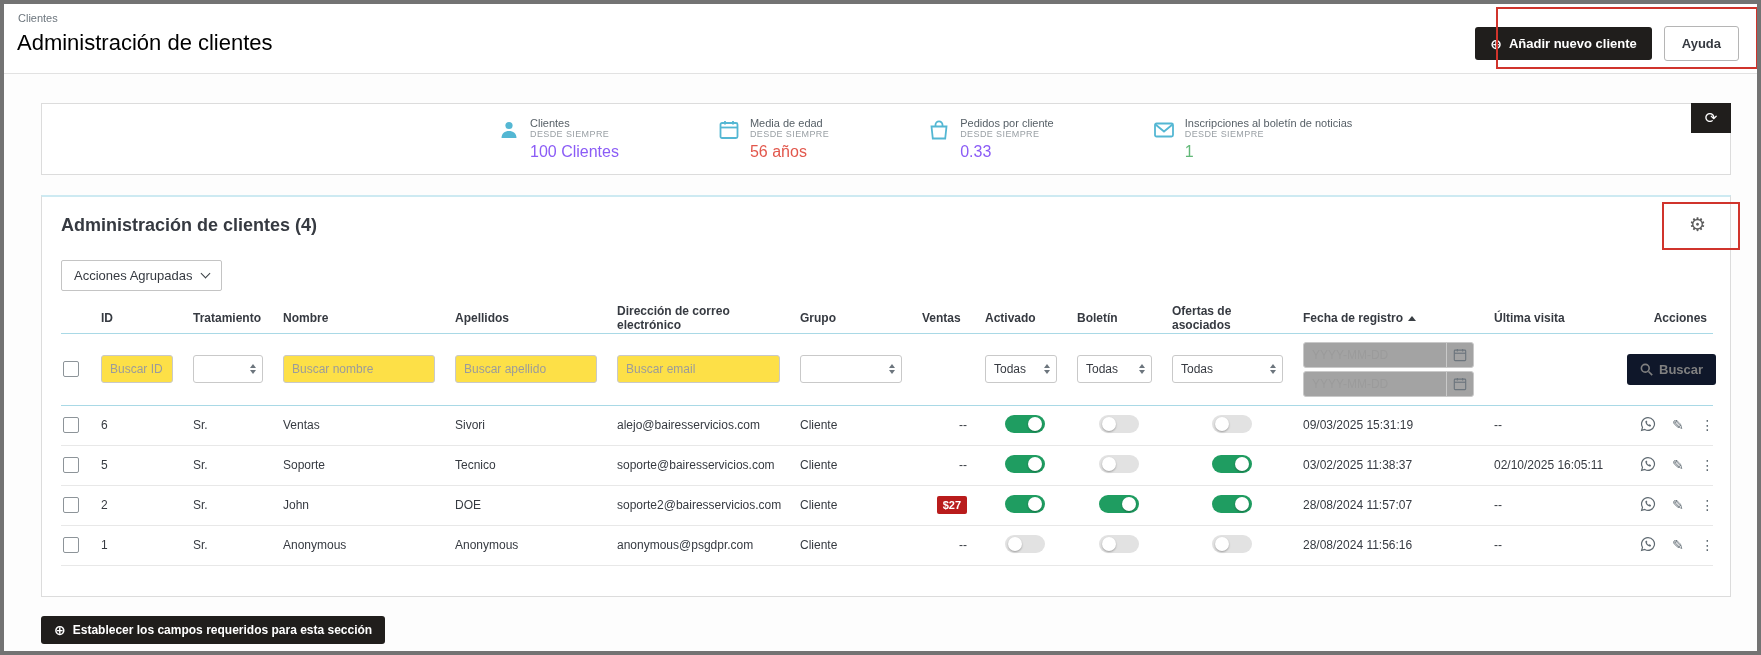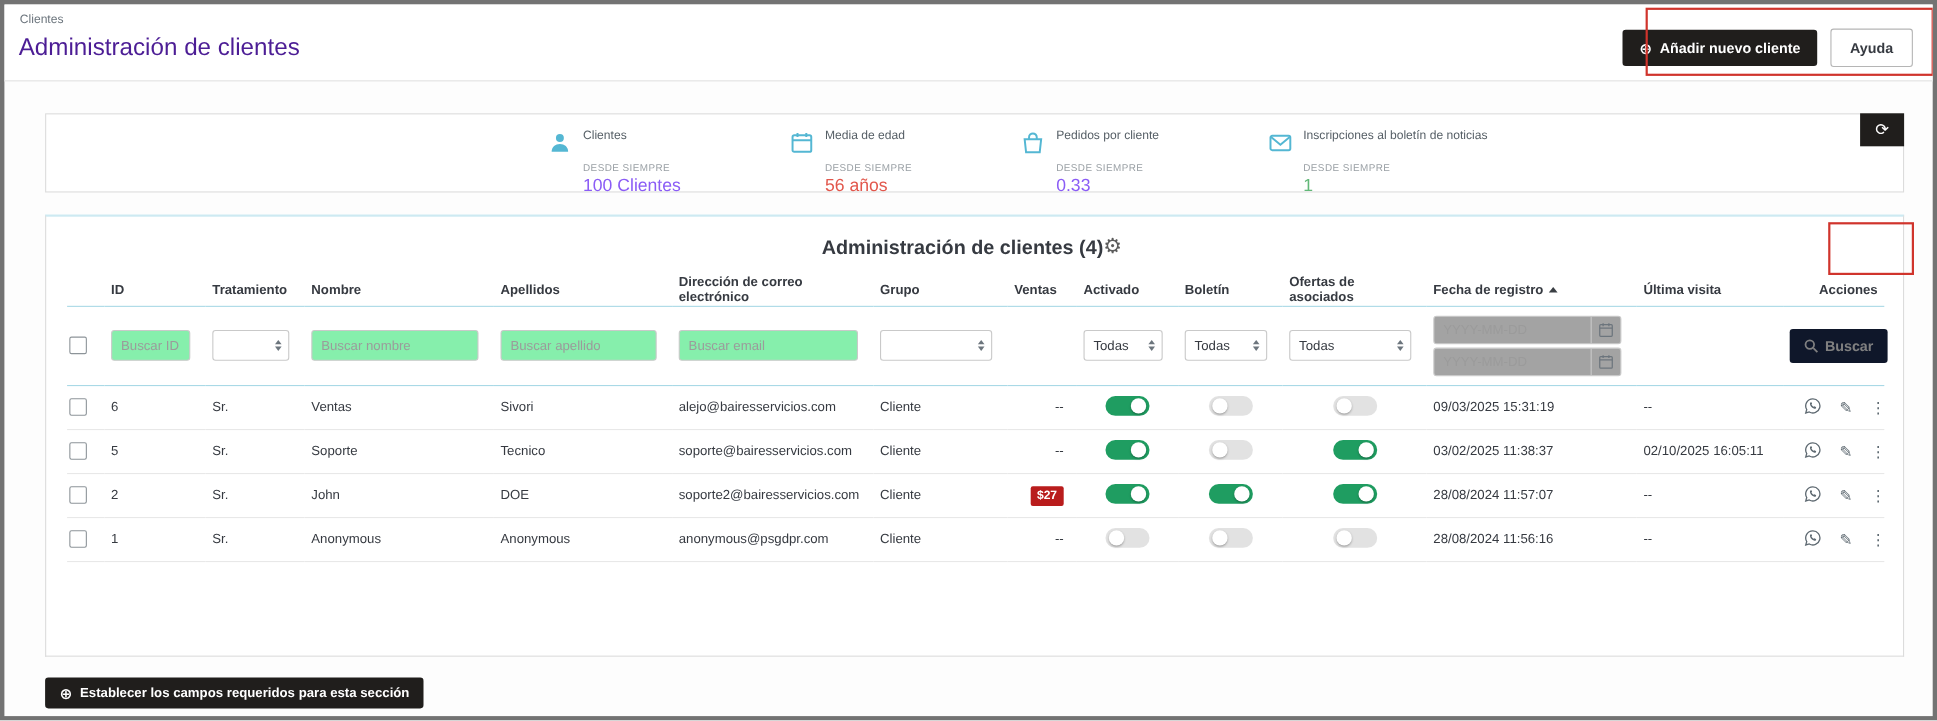--- a/index.html
+++ b/index.html
@@ -5,66 +5,66 @@
   * { margin:0; padding:0; box-sizing:border-box; }
   body { background:#e9e9e9; font-family:"Liberation Sans","DejaVu Sans",sans-serif; }
   .screen { position:relative; width:1761px; height:655px; background:#fdfdfd;
             border:4px solid #737373; color:#363a41; overflow:hidden;
             font-family:"Liberation Sans","DejaVu Sans",sans-serif; }
 
   
   .topbar { position:absolute; left:0; top:0; right:0; height:70px; background:#fff;
             border-bottom:1px solid #e2e2e2; }
   .breadcrumb { position:absolute; left:14px; top:8px; font-size:11px; color:#6c757d; }
-  .page-title { position:absolute; left:13px; top:26px; font-size:22px; font-weight:500; color:#4c1d95; }
+  .page-title { position:absolute; left:13px; top:26px; font-size:22px; font-weight:500; color:#000000; }
   .head-actions { position:absolute; right:18px; top:22px; display:flex; gap:12px; align-items:center; }
   .btn-dark { background:#201e1c; color:#fff; border:none; border-radius:3px; font-weight:bold;
               font-size:13px; padding:9px 15px; display:inline-flex; align-items:center; gap:7px;
               cursor:pointer; font-family:inherit; }
   .btn-outline { background:#fff; border:1px solid #b5b5b5; border-radius:3px; color:#363a41;
                  font-weight:bold; font-size:13px; padding:9px 17px; cursor:pointer; font-family:inherit; }
   .plus-glyph { font-size:14px; line-height:1; }
 
   
   .kpi-panel { position:absolute; left:37px; top:99px; width:1690px; height:72px; background:#fff;
                border:1px solid #dcdcdc; display:flex; align-items:flex-start; padding:13px 0 0 455px; gap:98px; }
   .kpi-item { display:flex; gap:9px; }
   .kpi-icon { width:24px; height:24px; flex:none; margin-top:1px; }
   .kpi-label { font-size:11px; color:#565f66; }
-  .kpi-sub { font-size:9px; color:#9aa0a5; letter-spacing:.4px; margin-top:18px; }
+  .kpi-sub { font-size:9px; color:#9aa0a5; letter-spacing:.4px; margin-top:0; }
   .kpi-value { font-size:16px; color:#8b5cf6; margin-top:4px; }
   .val-danger { color:#e2574c; }
   .val-success { color:#62b878; }
   .refresh-btn { position:absolute; top:-1px; right:-1px; width:40px; height:30px; background:#201e1c;
                  color:#fff; border:none; font-size:15px; cursor:pointer; }
 
   
   .main-panel { position:absolute; left:37px; top:191px; width:1690px; height:402px; background:#fff;
                 border:1px solid #dcdcdc; border-top:2px solid #cdeaf2; }
-  .panel-head { display:flex; justify-content:center; align-items:flex-start; padding:18px 24px 0 19px; }
+  .panel-head { display:flex; justify-content:space-between; align-items:flex-start; padding:18px 24px 0 19px; }
   .panel-title { font-size:18px; font-weight:bold; color:#363a41; }
   .gear { font-size:19px; color:#5c5c5c; cursor:pointer; line-height:1; }
   .bulk-btn { margin:24px 0 0 19px; background:#fff; border:1px solid #c4c4c4; border-radius:2px;
               font-size:13px; color:#363a41; padding:7px 12px; display:inline-flex; align-items:center;
               cursor:pointer; font-family:inherit; }
   .chev { width:7px; height:7px; border-right:1.5px solid #3a3f44; border-bottom:1.5px solid #3a3f44;
           transform:rotate(45deg); display:inline-block; margin-left:9px; margin-top:-4px; }
 
   
   table.grid { margin:12px 18px 0 19px; width:1652px; border-collapse:collapse; table-layout:fixed;
                font-size:12px; color:#363a41; }
   th { text-align:left; font-size:12px; font-weight:bold; padding:0 6px 0 6px; height:30px; vertical-align:middle; }
   .th-right { text-align:right; }
   .sort-asc { display:inline-block; margin-left:5px; width:0; height:0; border-left:4px solid transparent;
               border-right:4px solid transparent; border-bottom:5px solid #3a3f44; vertical-align:middle; }
 
   tr.filter-row td { border-top:1px solid #a9d9e6; border-bottom:1px solid #a9d9e6;
                      padding:8px 14px 8px 6px; height:70px; vertical-align:middle; }
   .f-input { width:100%; height:28px; border:1px solid #c9c9c9; border-radius:3px; padding:0 8px;
-             font-size:12px; color:#363a41; font-family:inherit; background:#86efac; }
+             font-size:12px; color:#363a41; font-family:inherit; background:#fde047; }
   .f-input::placeholder { color:#9b9b9b; }
   .select { width:100%; height:28px; border:1px solid #c9c9c9; border-radius:3px; background:#fff;
             display:flex; align-items:center; justify-content:space-between; padding:0 6px 0 8px;
             font-size:12px; color:#363a41; cursor:pointer; }
   .dd-caret { display:flex; flex-direction:column; gap:2px; }
   .dd-caret i { width:0; height:0; border-left:3.5px solid transparent; border-right:3.5px solid transparent; }
   .dd-caret .up { border-bottom:4px solid #6c757d; }
   .dd-caret .down { border-top:4px solid #6c757d; }
   .date-stack { display:flex; flex-direction:column; gap:3px; }
   .date-box { display:flex; align-items:center; height:26px; border:1px solid #c9c9c9; border-radius:3px; background:#a3a3a3; }
@@ -176,20 +176,24 @@
       <span>⟳</span>
     </button>
   </section>
 
   <section class="main-panel">
     <div class="panel-head">
       <h2 class="panel-title">Administración de clientes (4)</h2>
       <span class="gear">⚙</span>
     </div>
 
+    <button class="bulk-btn">
+      <span>Acciones Agrupadas</span>
+      <span class="chev"></span>
+    </button>
 
     <table class="grid">
       <colgroup>
         <col style="width:34px">
           <col style="width:92px">
           <col style="width:90px">
           <col style="width:172px">
         <col style="width:162px">
           <col style="width:183px">
           <col style="width:122px">

